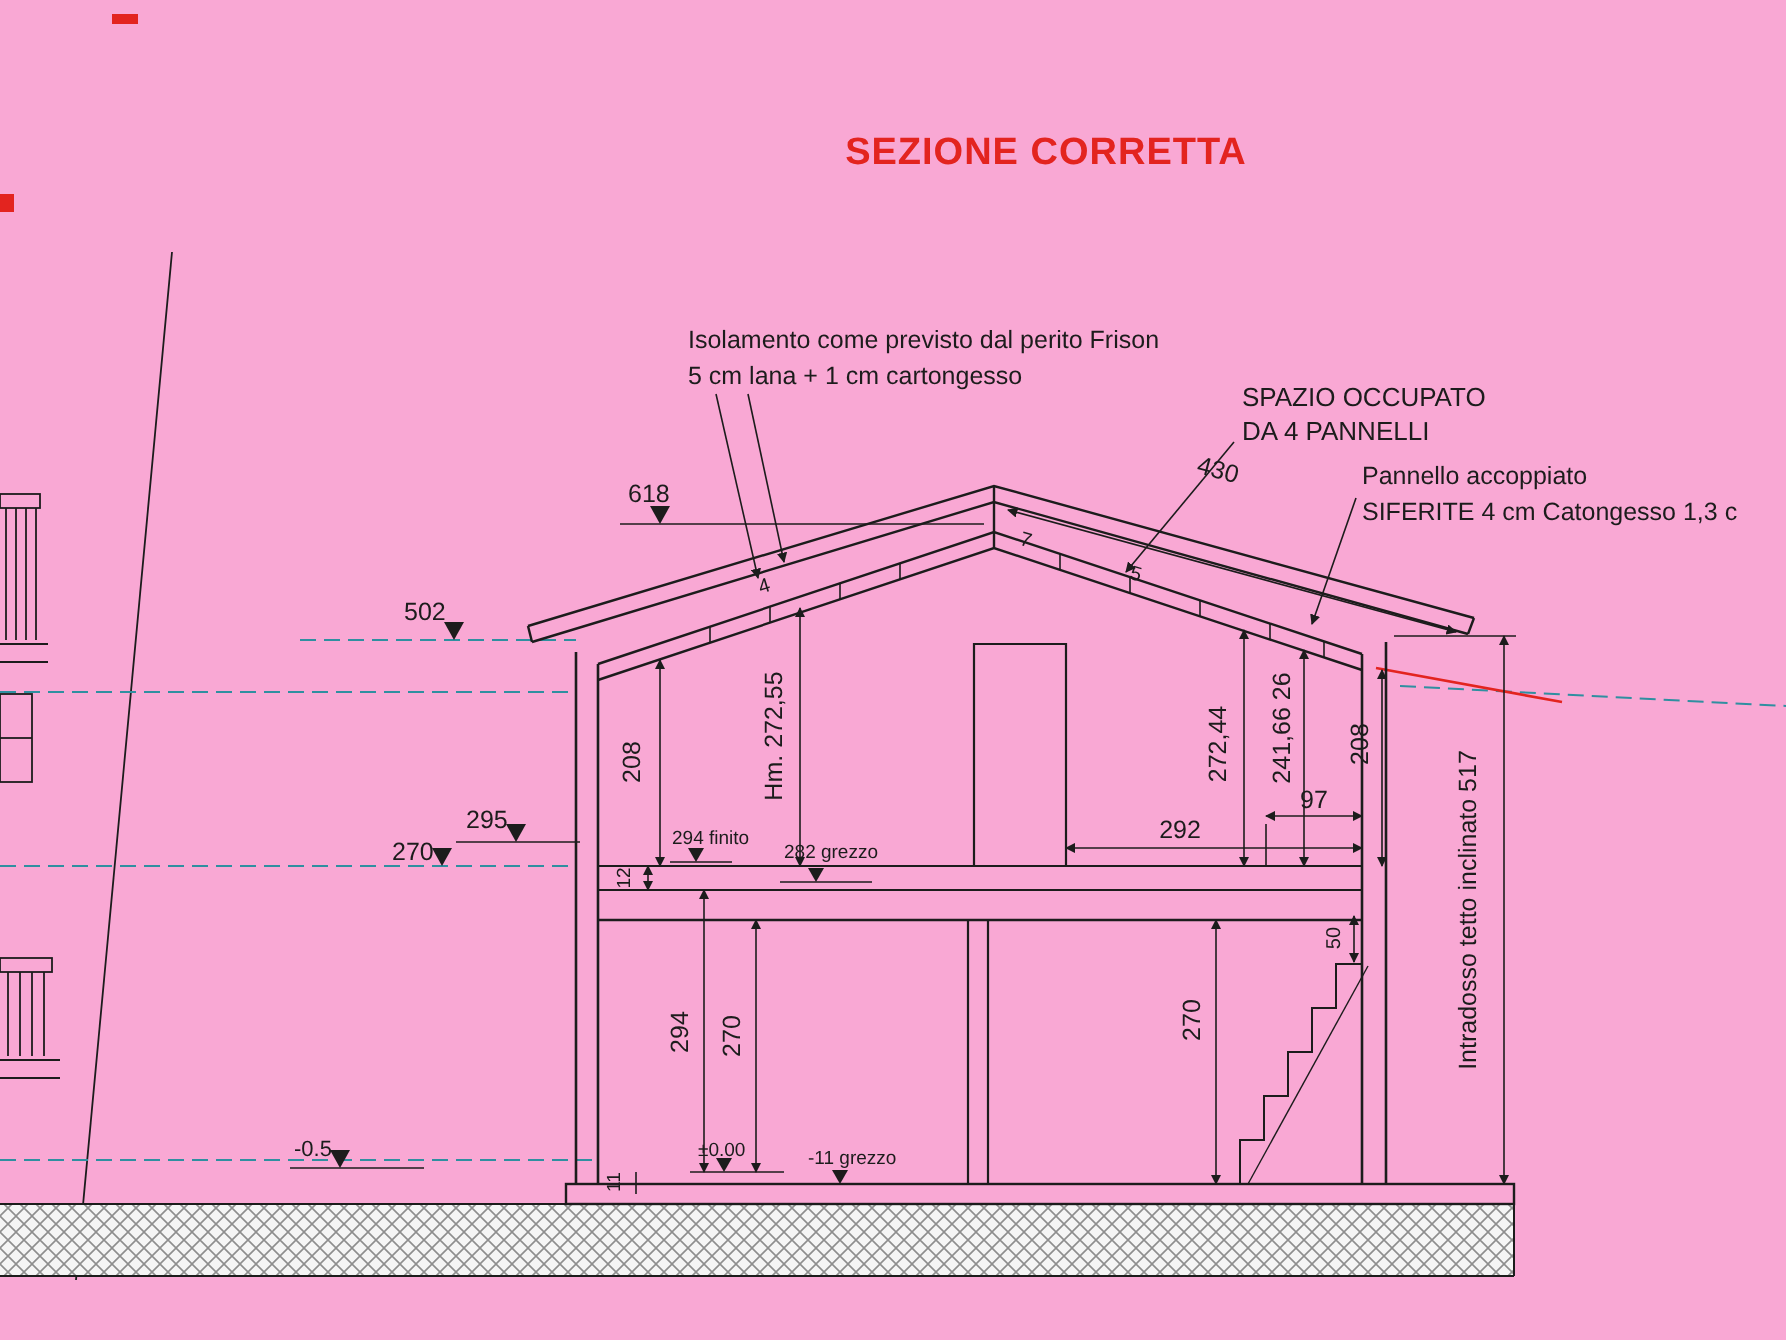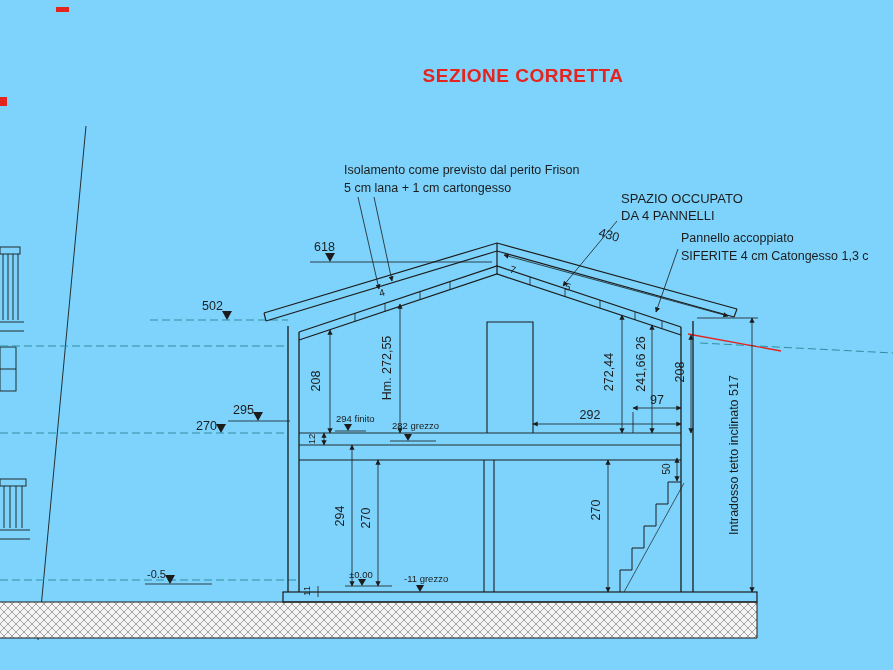--- a/index.html
+++ b/index.html
@@ -1,16 +1,16 @@
 <!DOCTYPE html>
 <html><head>
 <meta charset="utf-8">
 <style>
   html,body{margin:0;padding:0;background:#ffffff;}
-  #stage{position:relative;width:893px;height:670px;background:#7dd3fc;overflow:hidden;}
+  #stage{position:relative;width:893px;height:670px;background:#f9a8d4;overflow:hidden;}
   svg{position:absolute;left:0;top:0;}
   .t{font-family:"Liberation Sans",sans-serif;fill:#1c1c1c;}
   .s9{font-size:9.5px;}
   .s10{font-size:10px;}
   .s11{font-size:11px;}
   .s12{font-size:12.5px;}
   .s13{font-size:13px;}
   .title{font-family:"Liberation Sans",sans-serif;font-size:19px;font-weight:700;fill:#e3241f;letter-spacing:.5px;}
   .ln{stroke:#1c1c1c;fill:none;}
   .dim{stroke:#1c1c1c;stroke-width:.8;fill:none;}

